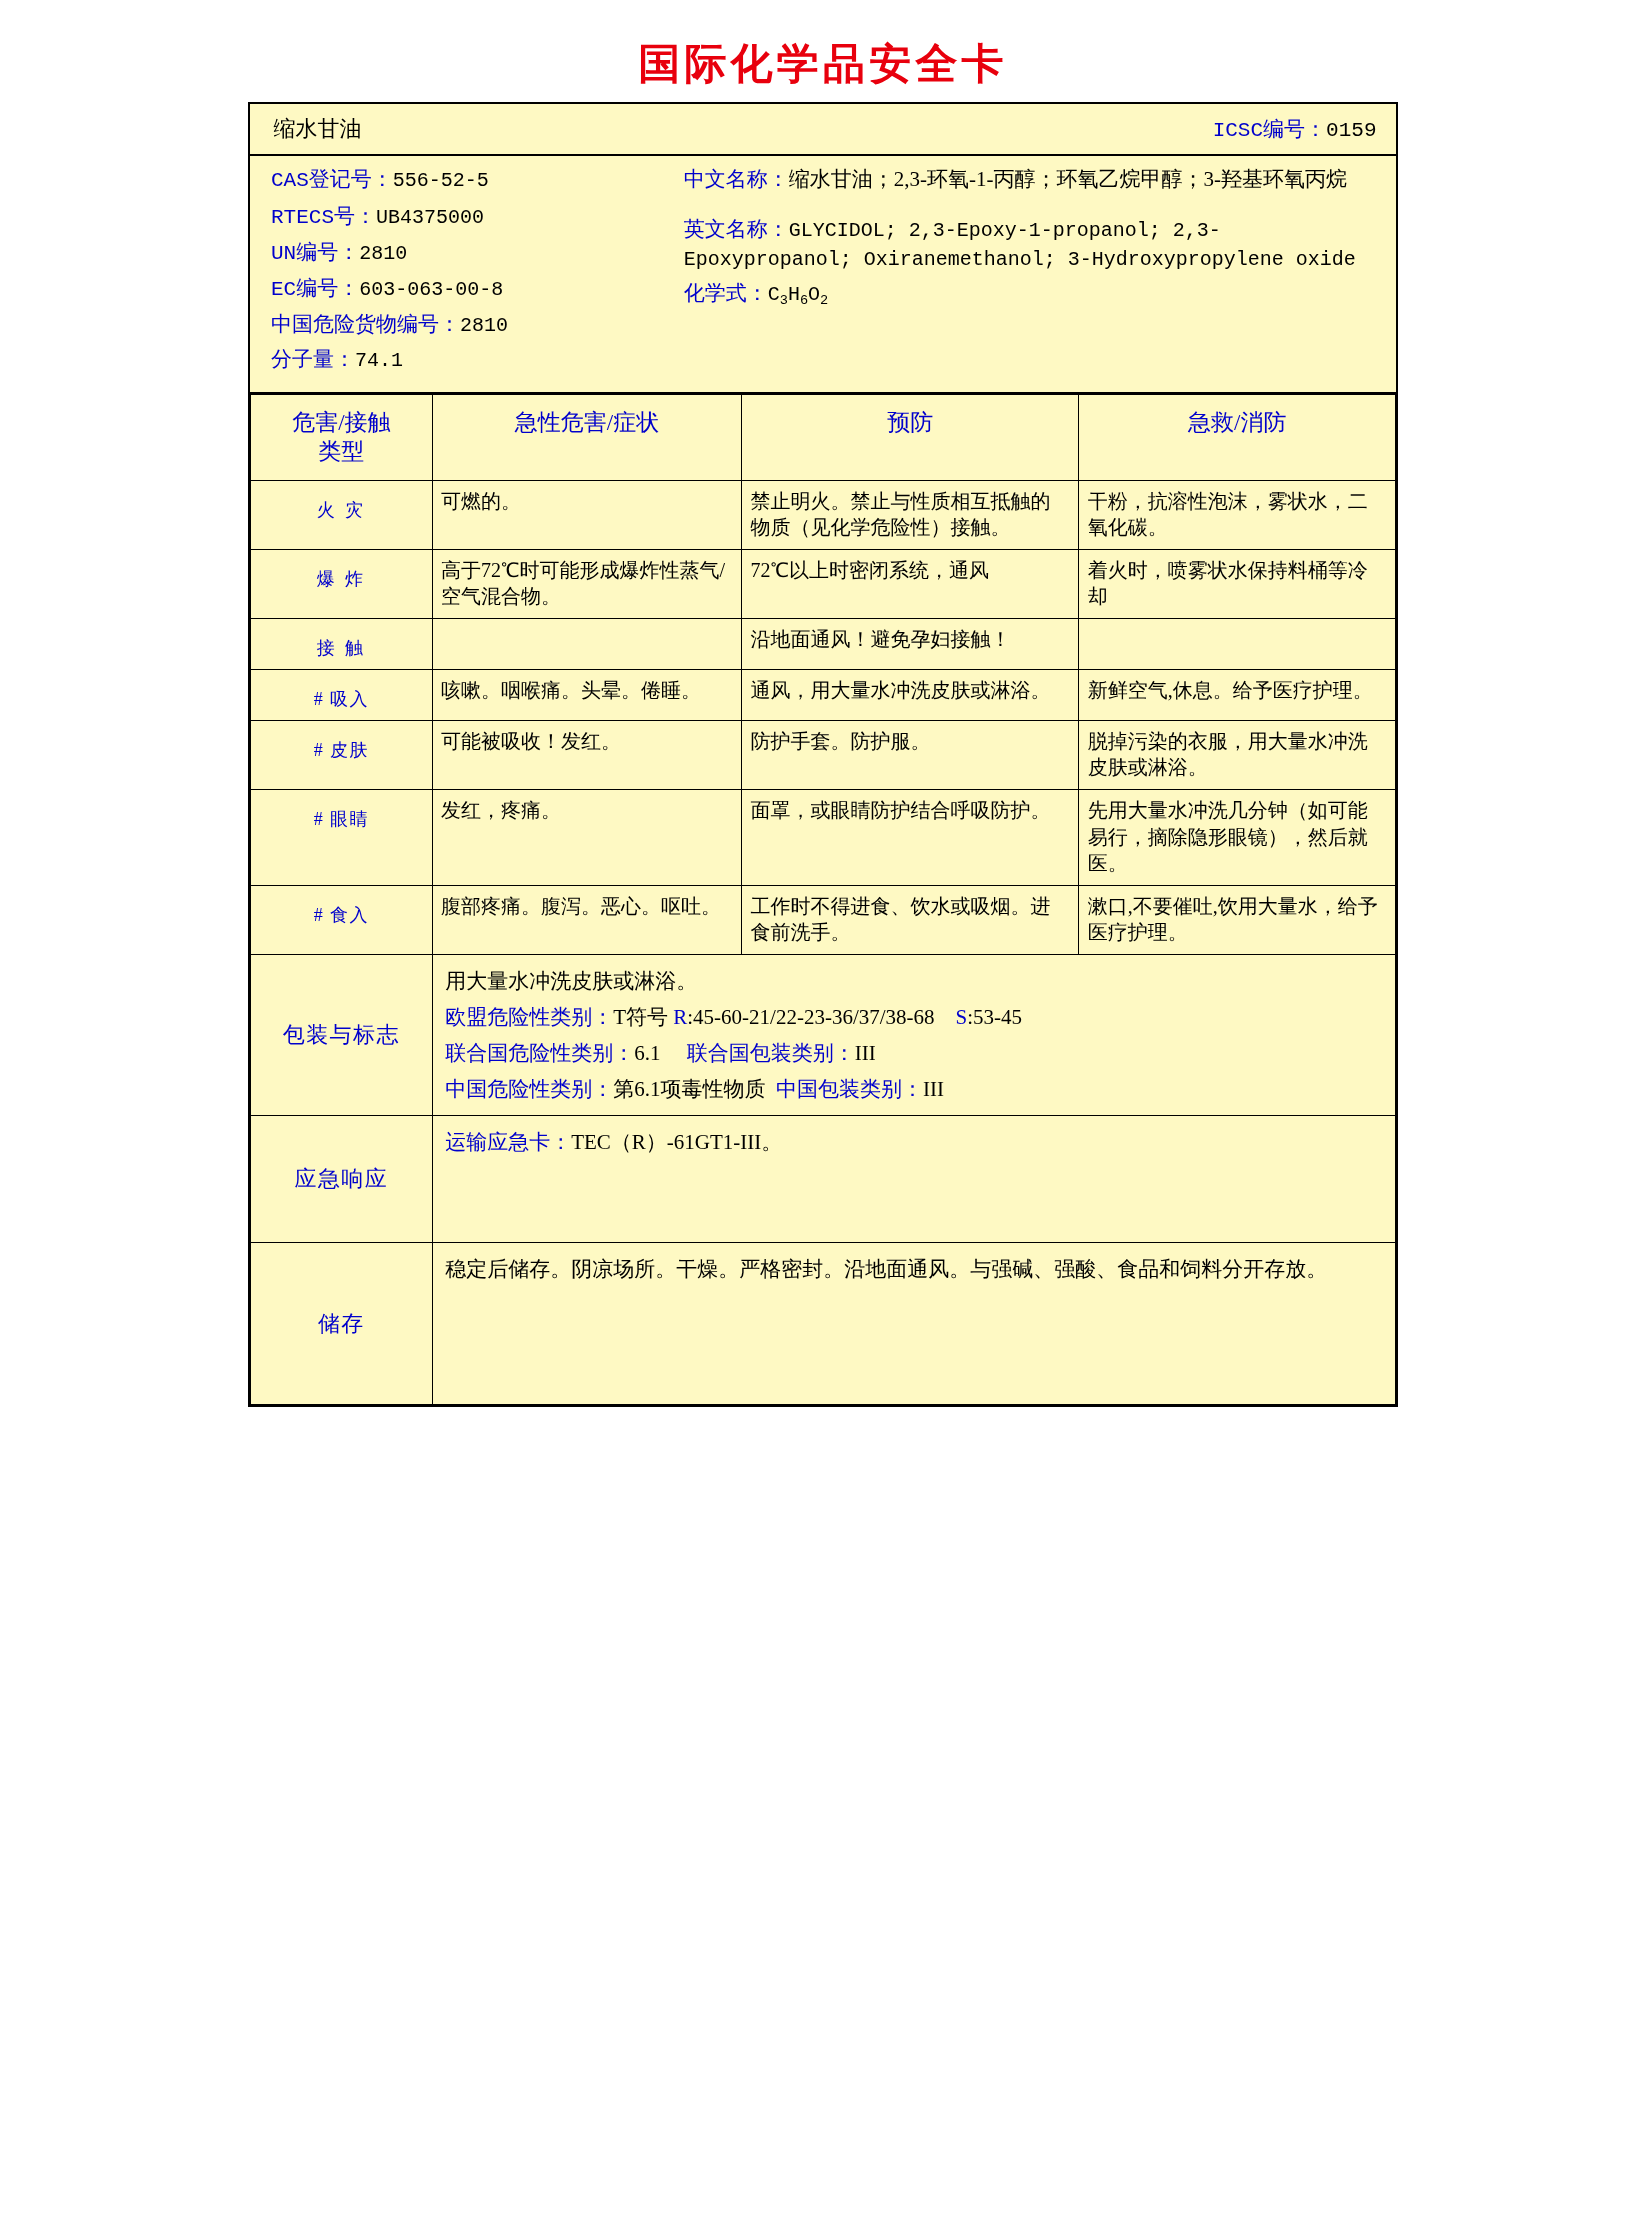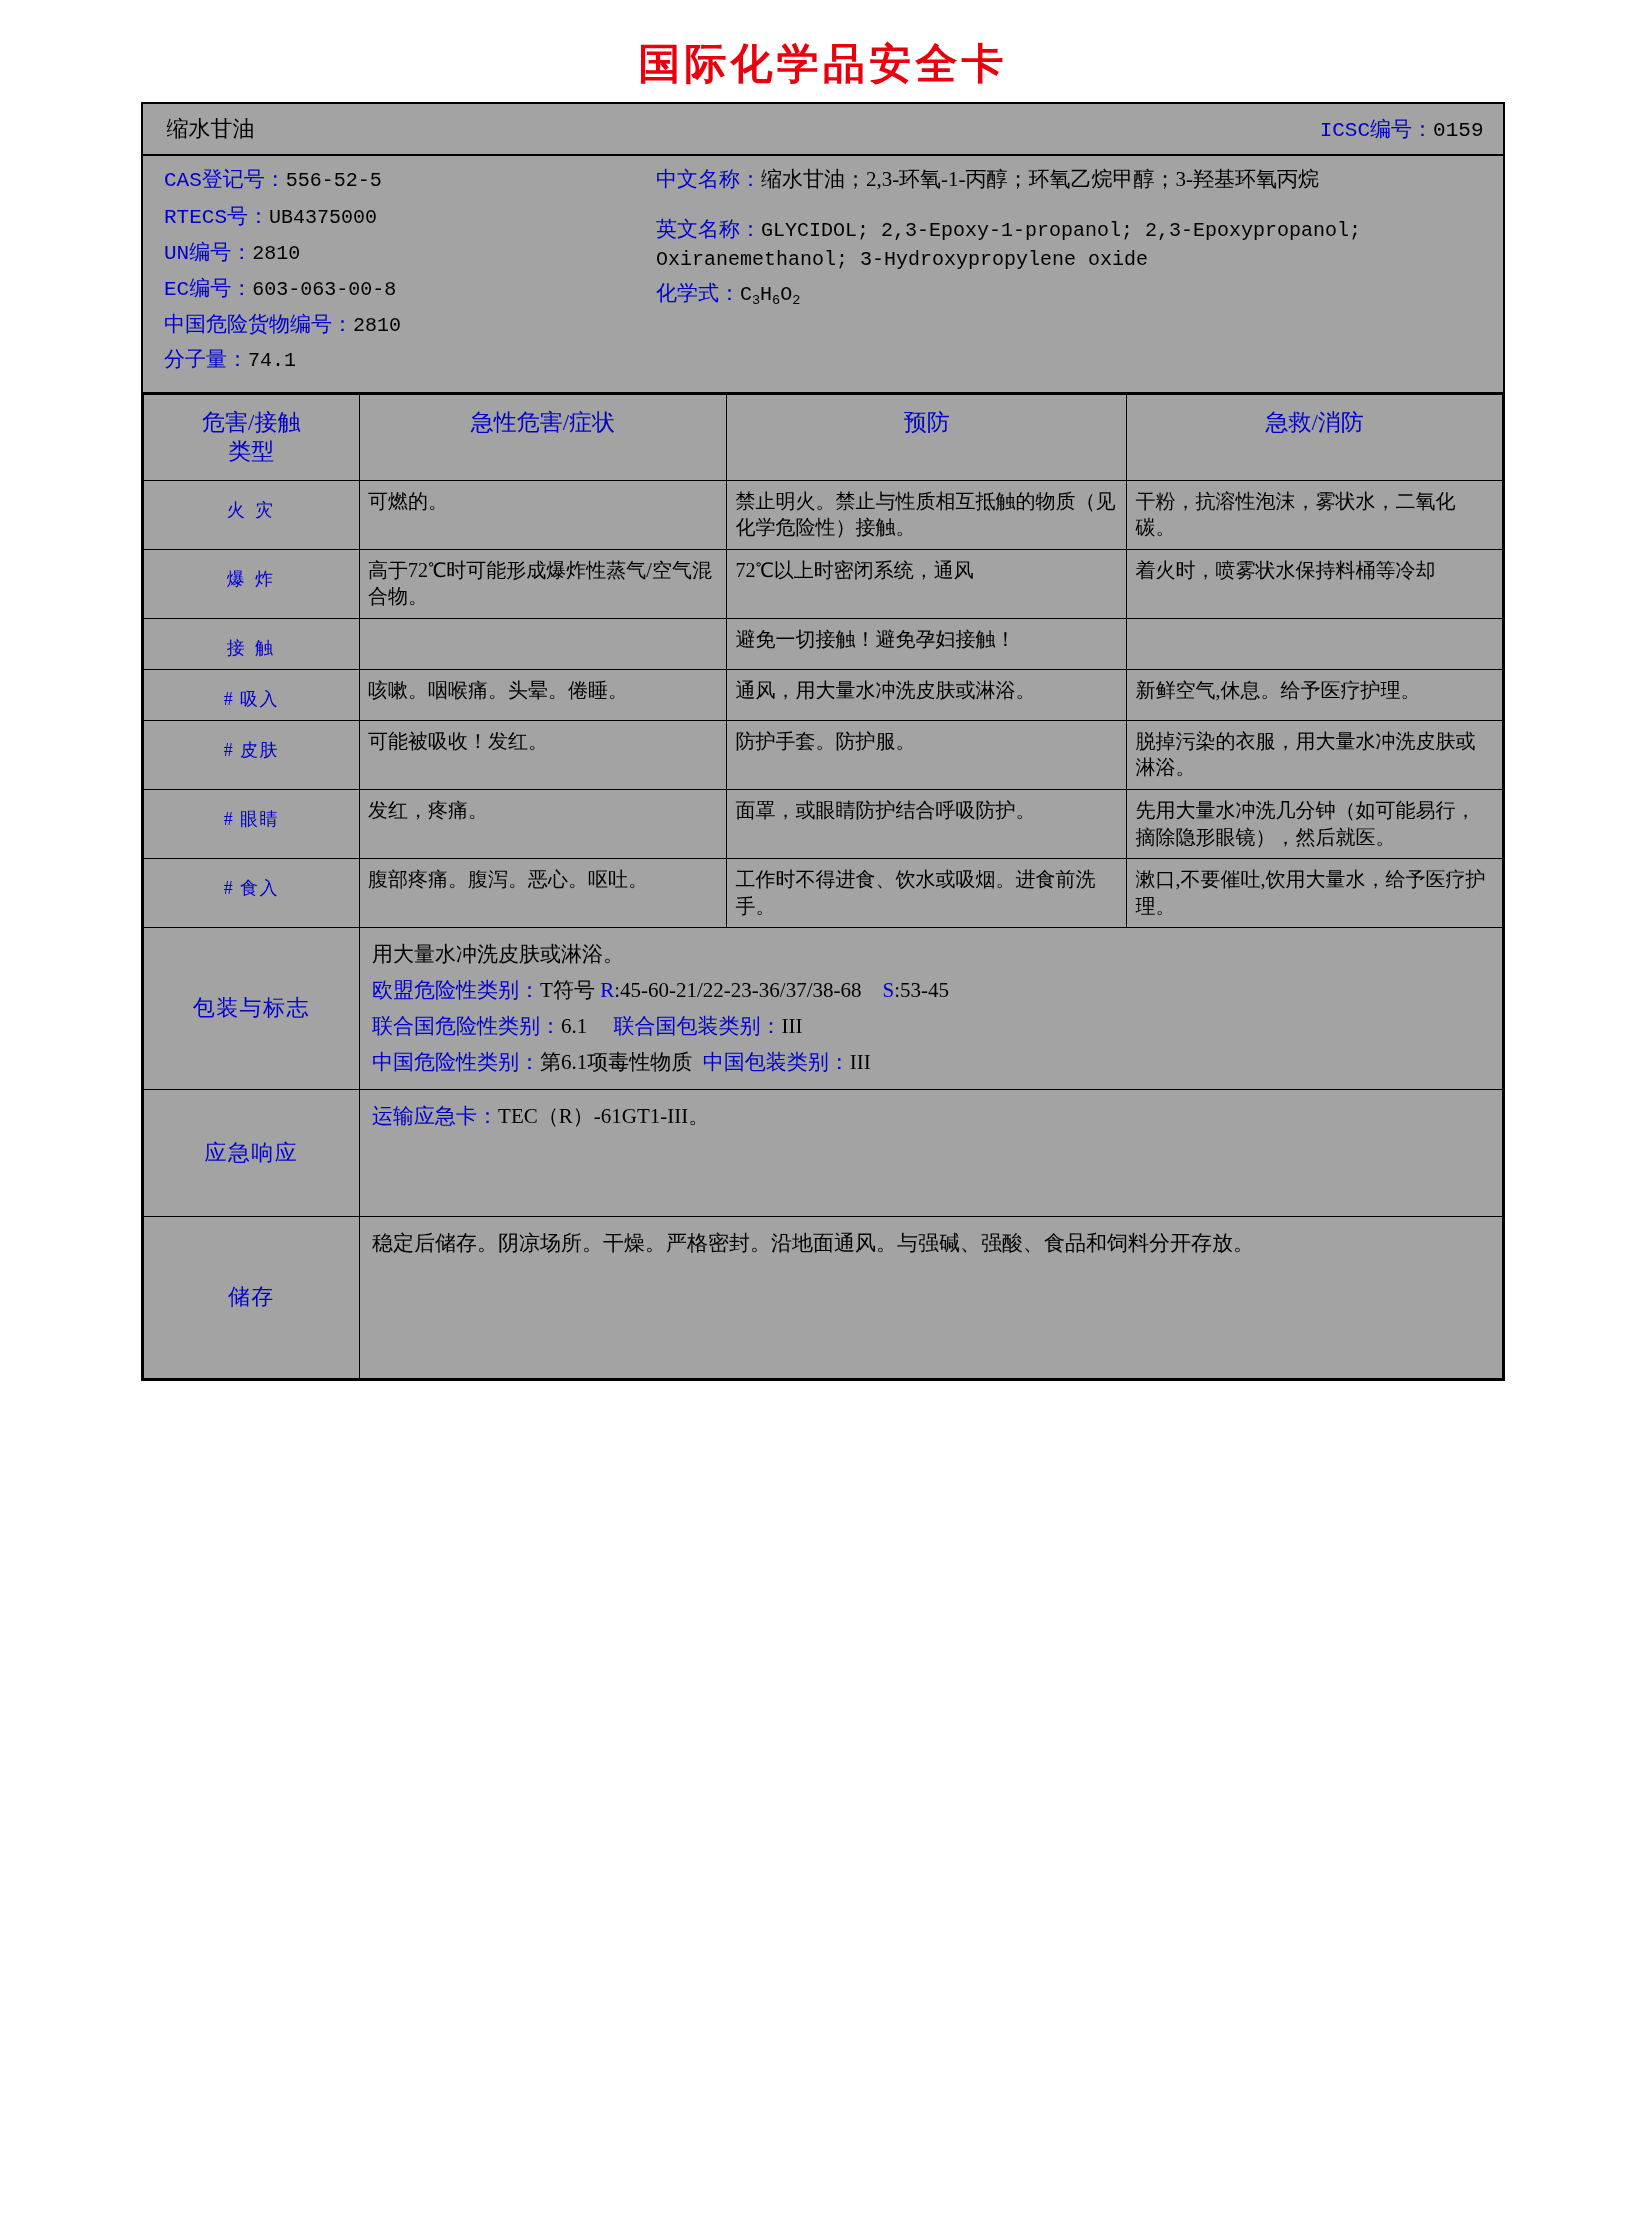--- a/index.html
+++ b/index.html
@@ -23,24 +23,24 @@
     color: #e8000d;
     font-family: "Liberation Serif", serif;
     font-weight: bold;
     font-size: 42px;
     letter-spacing: 4.2px;
     padding-top: 36px;
     padding-bottom: 9.7px;
   }
   .card {
     margin: 0 auto;
-    width: 1364px;
+    width: 1150px;
     border: 2.8px solid #000;
     box-sizing: border-box;
-    background: #a3a3a3;
+    background: #fef9c3;
   }
   table {
     border-collapse: collapse;
     width: 100%;
     table-layout: fixed;
   }
   td {
     border: 1.4px solid #000;
     vertical-align: top;
     padding: 7px 8.3px 8.3px 8.3px;
@@ -192,21 +192,21 @@
       <tr>
         <td class="rowlabel">爆 炸</td>
         <td class="cell">高于72℃时可能形成爆炸性蒸气/空气混合物。</td>
         <td class="cell">72℃以上时密闭系统，通风</td>
         <td class="cell">着火时，喷雾状水保持料桶等冷却</td>
       </tr>
 
       <tr>
         <td class="rowlabel">接 触</td>
         <td class="cell"></td>
-        <td class="cell">避免一切接触！避免孕妇接触！</td>
+        <td class="cell">沿地面通风！避免孕妇接触！</td>
         <td class="cell"></td>
       </tr>
 
       <tr>
         <td class="rowlabel small"># 吸入</td>
         <td class="cell">咳嗽。咽喉痛。头晕。倦睡。</td>
         <td class="cell">通风，用大量水冲洗皮肤或淋浴。</td>
         <td class="cell">新鲜空气,休息。给予医疗护理。</td>
       </tr>
 

